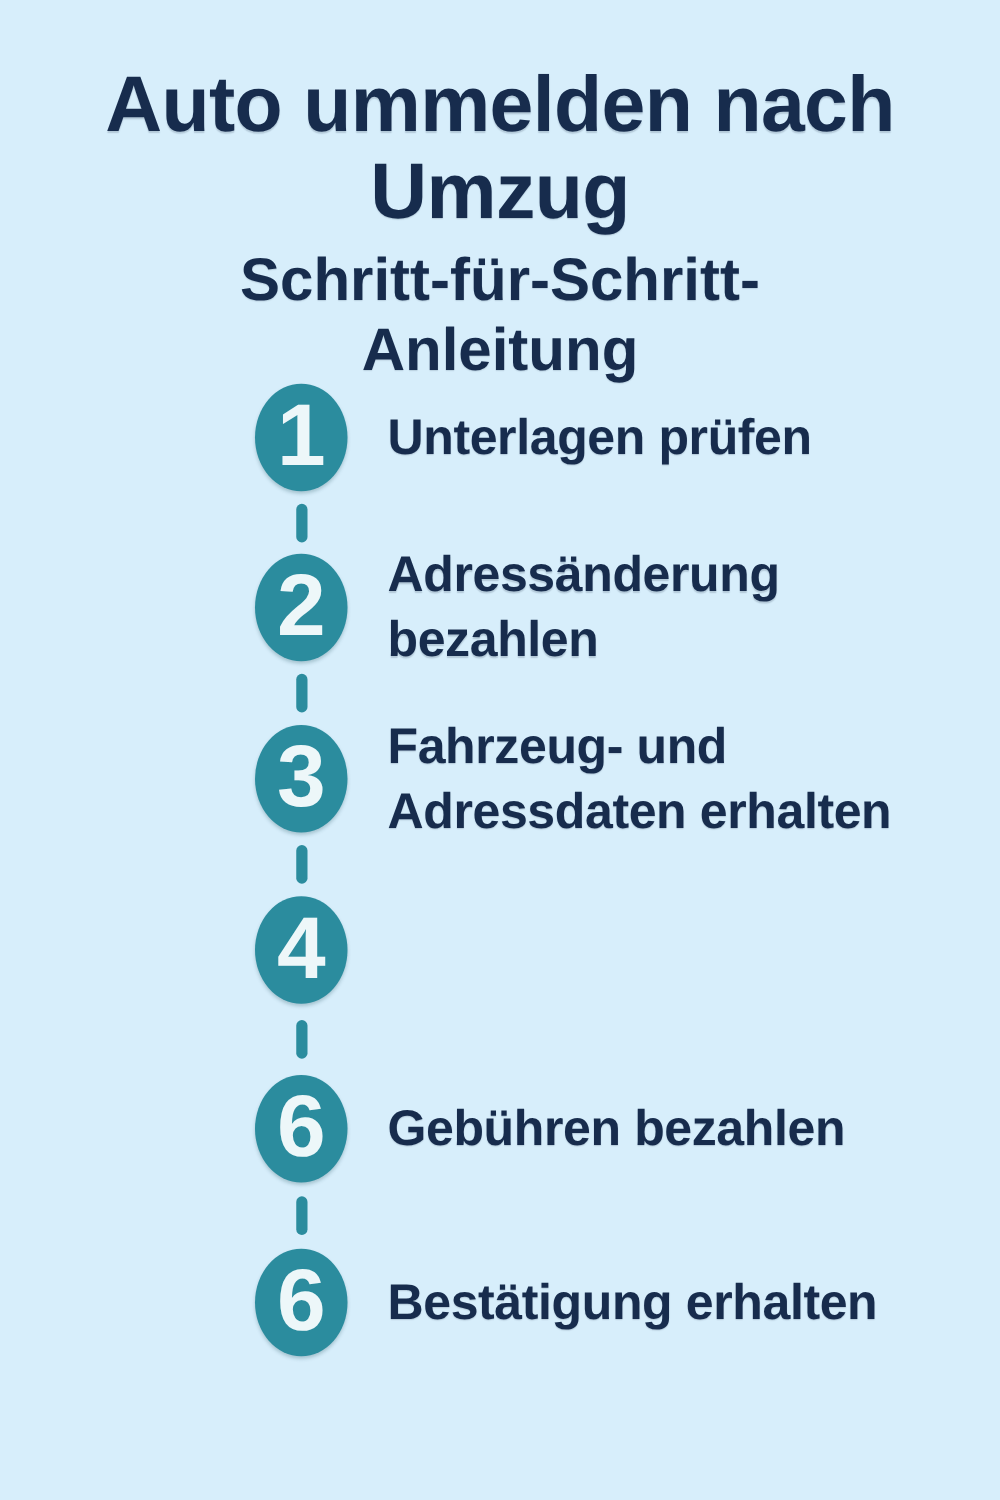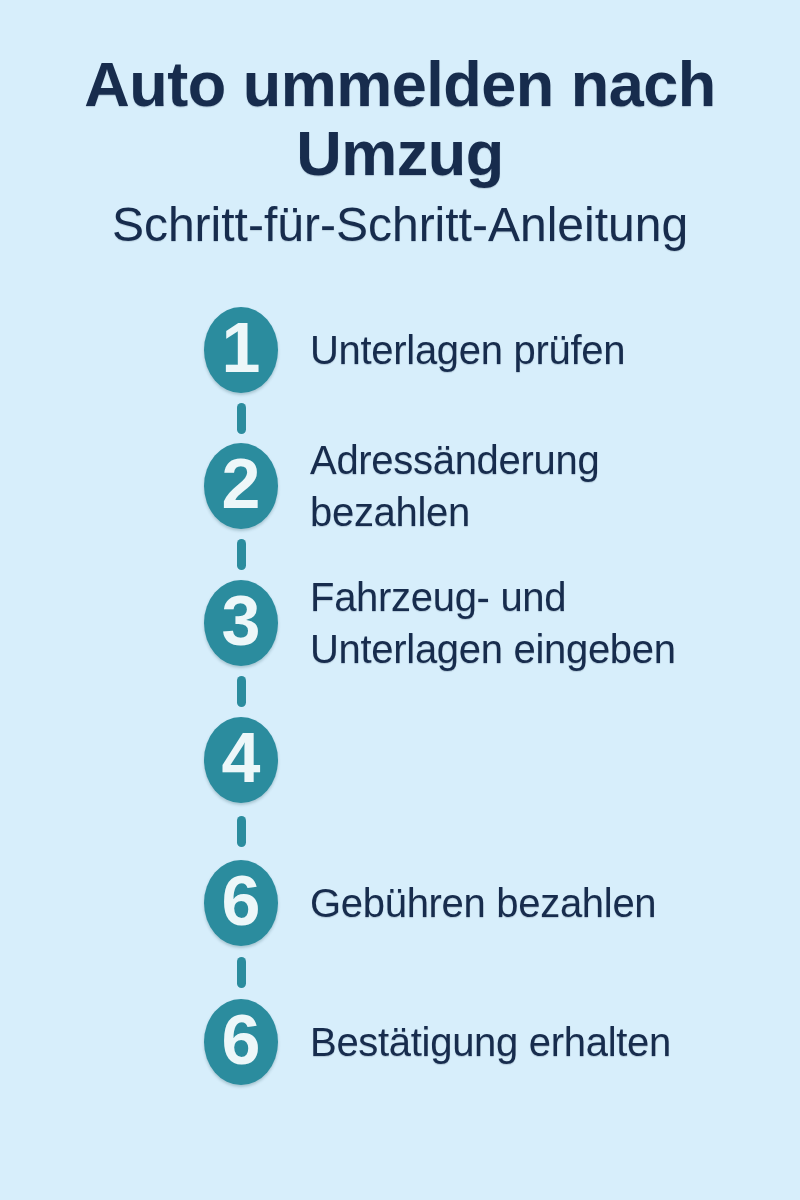--- a/index.html
+++ b/index.html
@@ -33,21 +33,21 @@
     line-height:1.09;
     letter-spacing:-0.5px;
     max-width:690px;
     margin:0 auto;
     color:var(--heading);
     text-shadow:0 1px 1px rgba(15,35,60,0.18);
   }
   .subtitle{
     margin-top:10px;
     font-size:48px;
-    font-weight:400;
+    font-weight:700;
     line-height:1.15;
     color:var(--heading);
     text-shadow:0 1px 1px rgba(15,35,60,0.15);
   }
   .step{
     position:absolute;
     left:122px;
     height:86px;
     display:flex;
     align-items:center;
@@ -67,21 +67,21 @@
     font-size:70px;
     font-weight:700;
     line-height:1;
     color:var(--circle-number);
     transform:translateY(-2px);
   }
   .step-label{
     margin-left:32px;
     max-width:525px;
     font-size:40px;
-    font-weight:400;
+    font-weight:700;
     line-height:1.3;
     letter-spacing:-0.3px;
     color:var(--step-label);
     text-shadow:0 1px 1px rgba(15,35,60,0.18);
   }
   .dash{
     position:absolute;
     left:155px;
     width:9px;
     height:31px;
@@ -112,21 +112,21 @@
       <span>2</span>
     </div>
     <div class="step-label">Adressänderung bezahlen</div>
   </div>
   <div class="dash" style="top:539px"></div>
 
   <div class="step" style="top:580px">
     <div class="circle">
       <span>3</span>
     </div>
-    <div class="step-label">Fahrzeug- und Unterlagen eingeben</div>
+    <div class="step-label">Fahrzeug- und Adressdaten erhalten</div>
   </div>
   <div class="dash" style="top:676px"></div>
 
   <div class="step" style="top:717px">
     <div class="circle">
       <span>4</span>
     </div>
   </div>
   <div class="dash" style="top:816px"></div>
 

